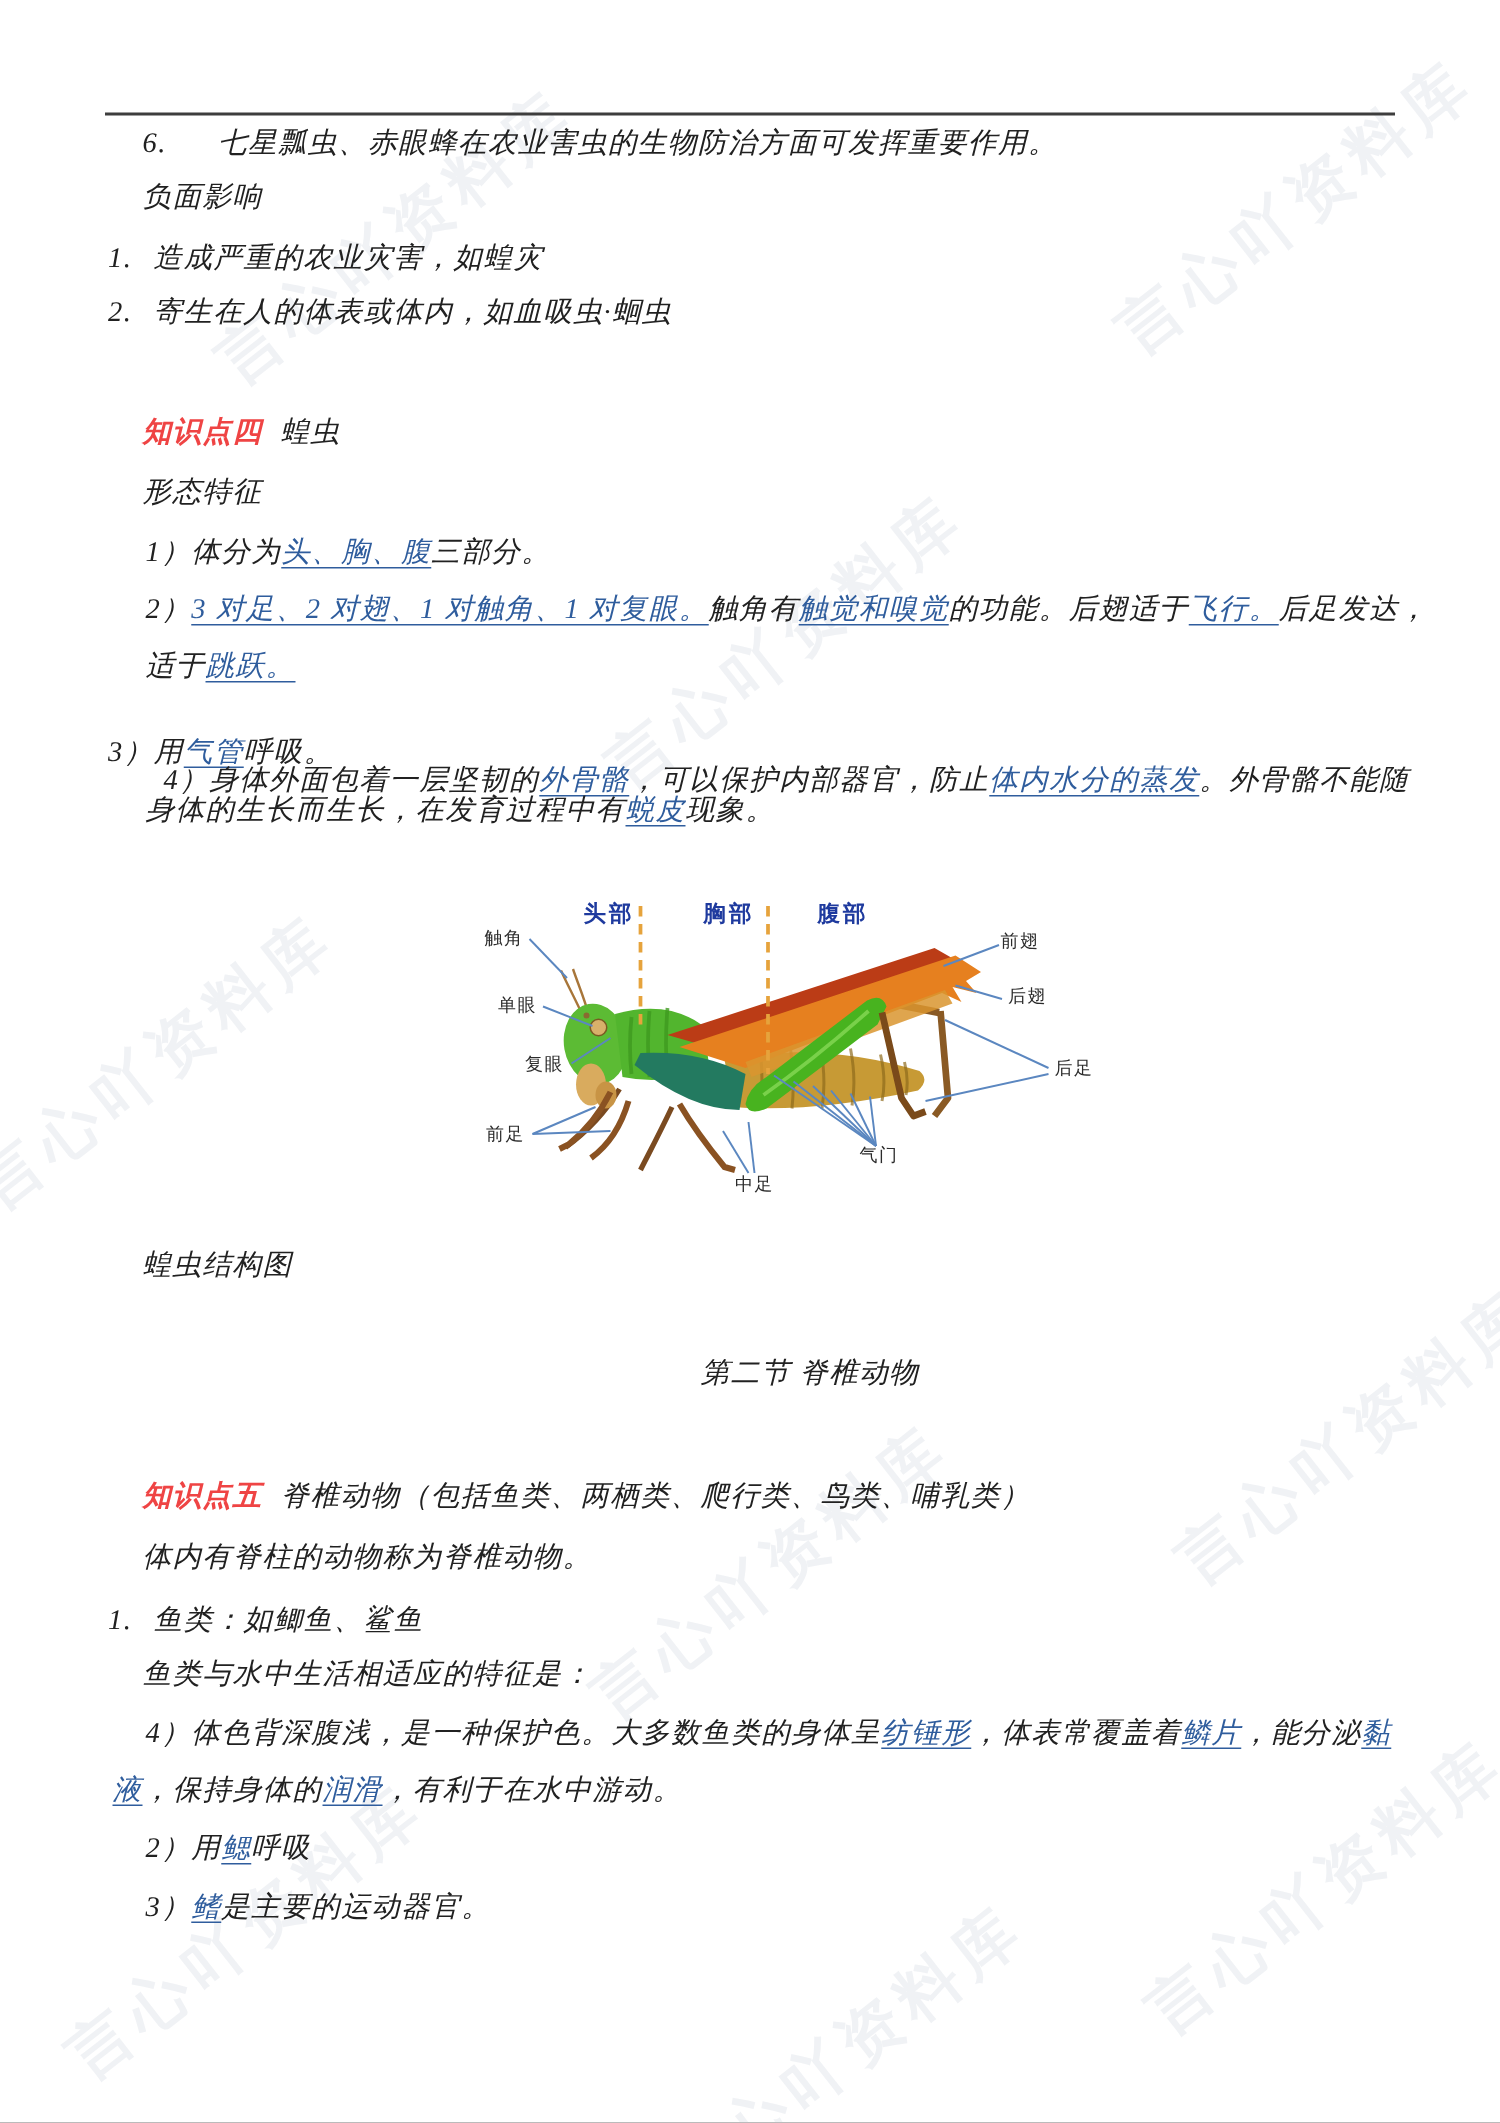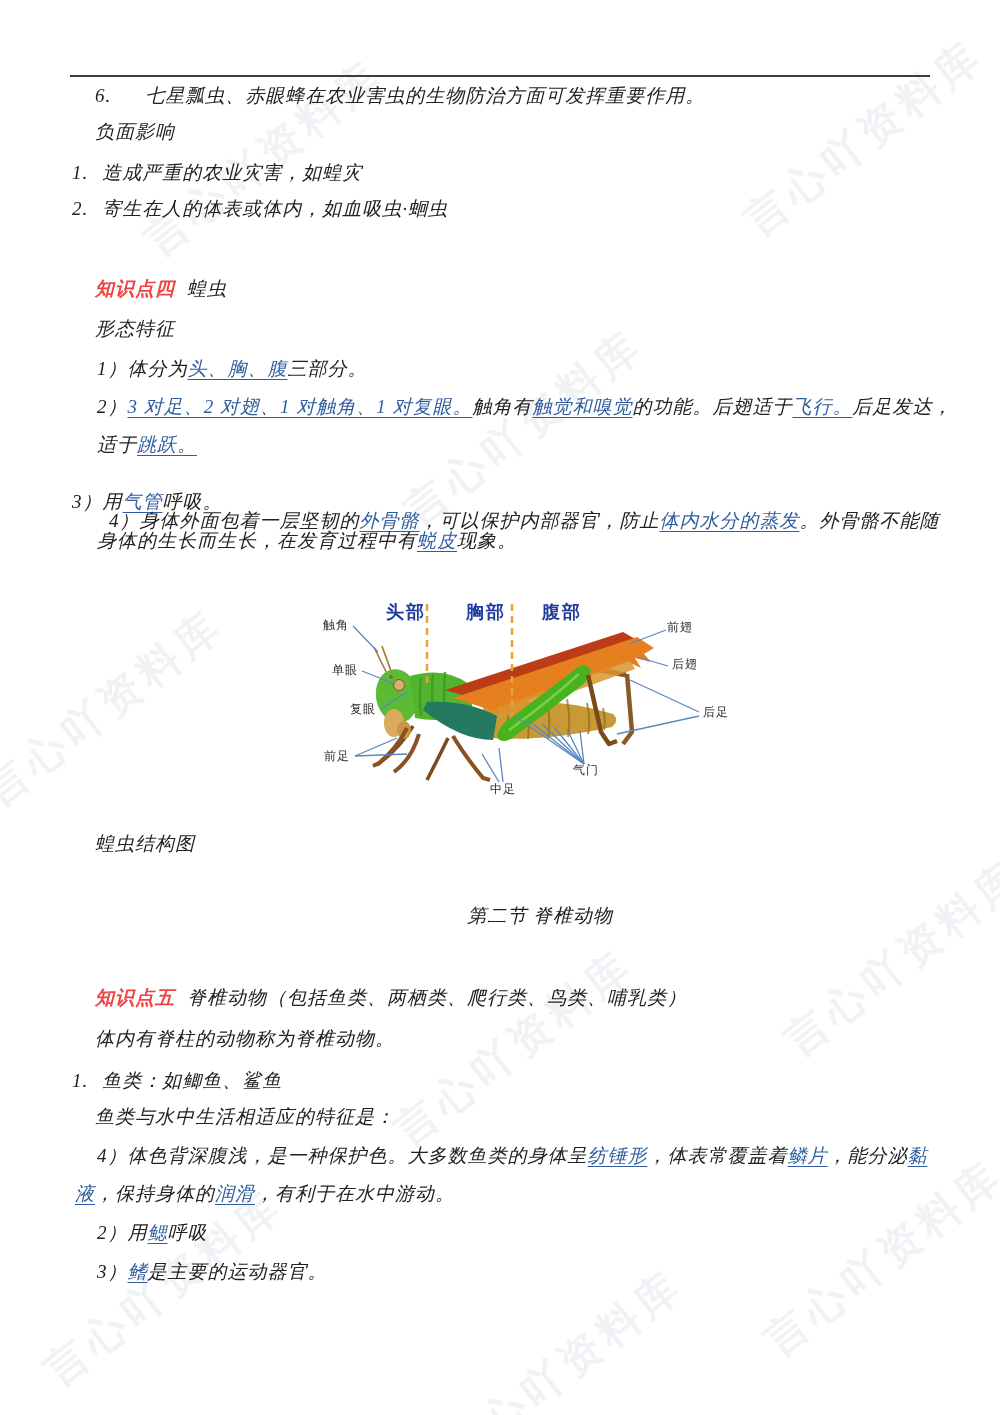--- a/index.html
+++ b/index.html
@@ -47,21 +47,21 @@
   
   #figure{
     position:absolute;left:285px;top:590px;width:460px;height:232px;
   }
   #figure svg{position:absolute;left:0;top:0;}
   .fig-section{
     position:absolute;
     transform:translateX(-50%);
     font-family:"Liberation Sans","DejaVu Sans",sans-serif;
     font-weight:bold;
-    font-size:18px;
+    font-size:15px;
     color:#1e3a9e;
     white-space:nowrap;
     letter-spacing:2px;
   }
   .fig-part{
     position:absolute;
     transform:translateX(-50%);
     font-size:12px;
     color:#2b2b2b;
     white-space:nowrap;

